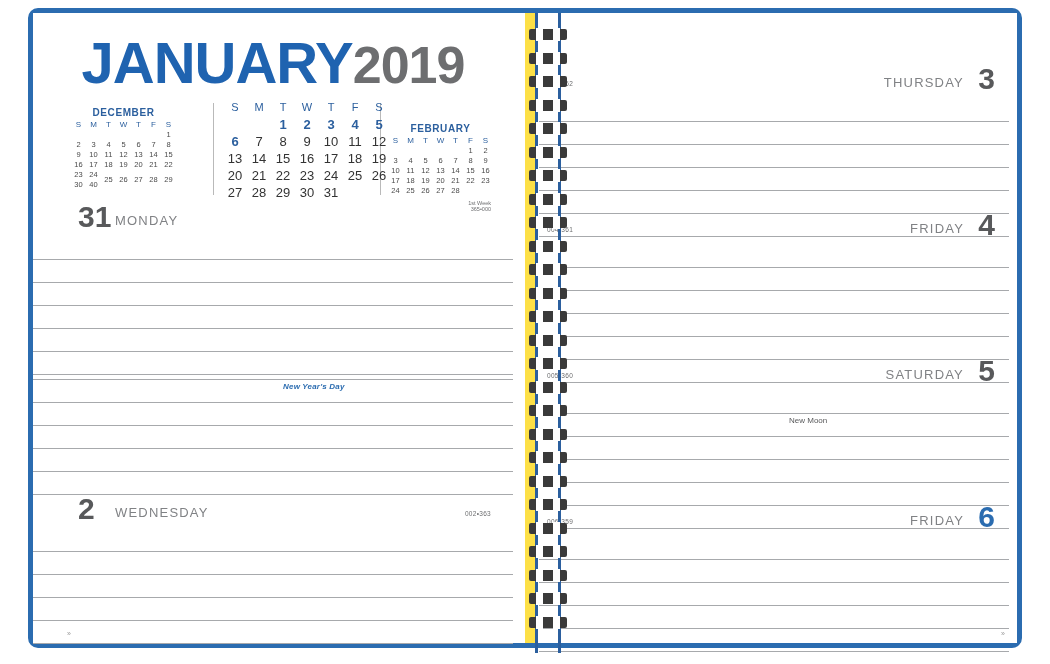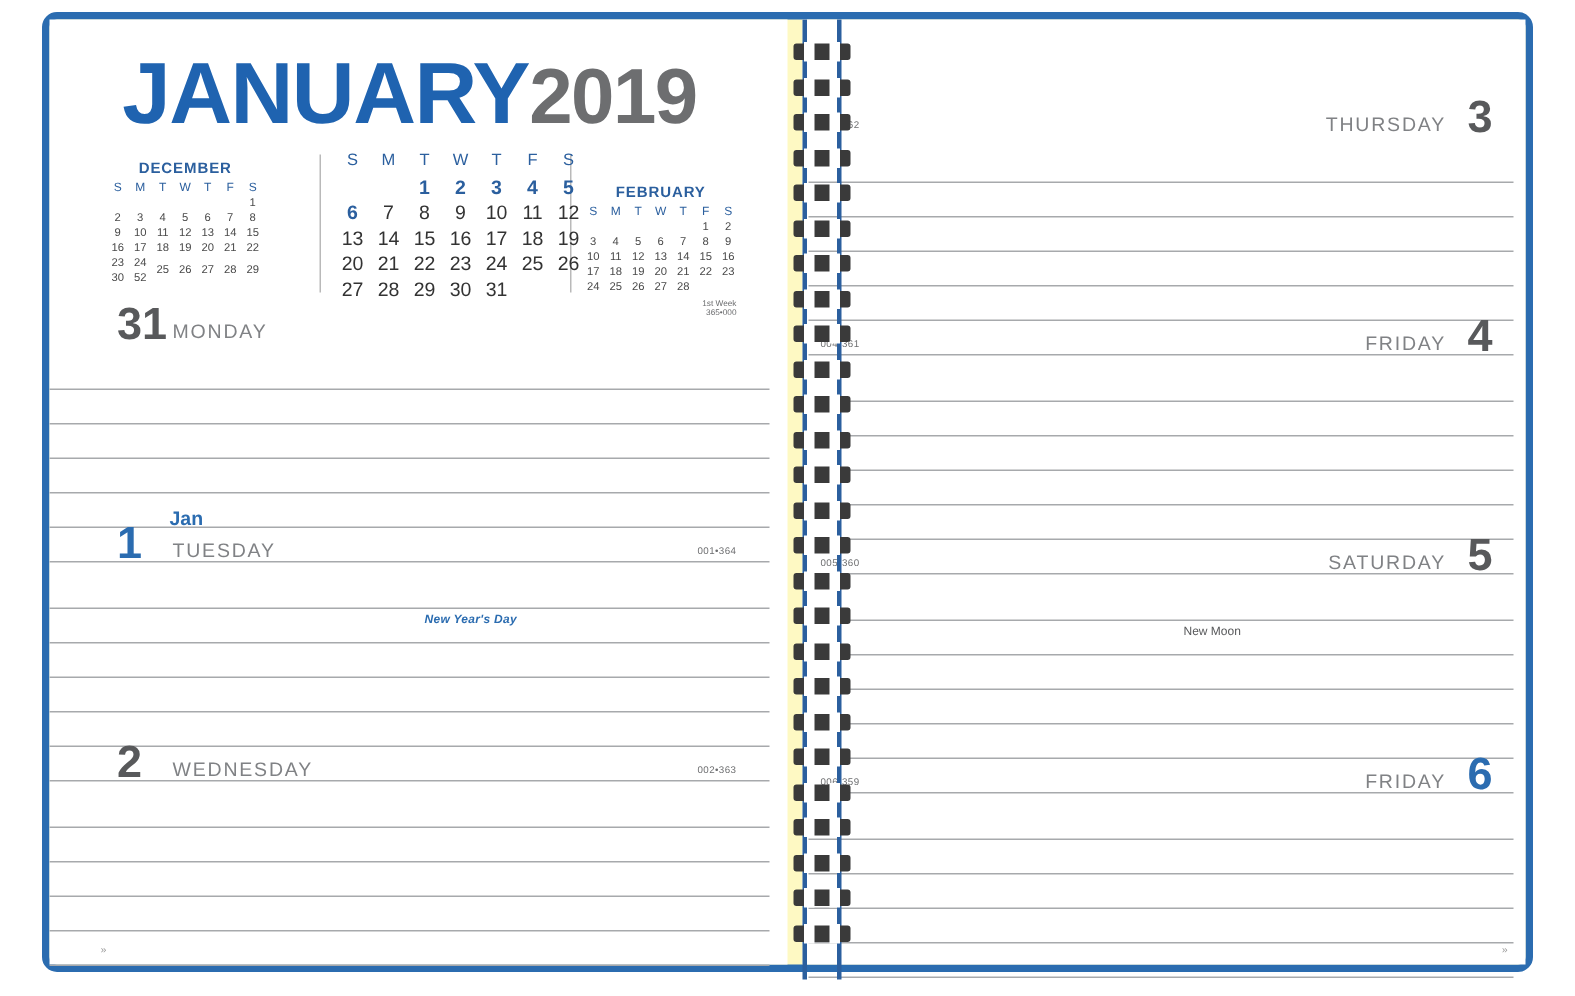--- a/index.html
+++ b/index.html
@@ -17,21 +17,21 @@
   }
   
   .planner-frame {
     position: absolute;
     left: 28px;
     top: 8px;
     width: 994px;
     height: 640px;
     border: 5px solid #2b6cb0;
     border-radius: 10px;
-    background: #fef9c3;
+    background: #fde047;
     box-sizing: border-box;
   }
   .page-half {
     position: absolute;
     top: 0;
     bottom: 0;
     background: #ffffff;
   }
   .left-half { left: 0; width: 492px; }
   .right-half { left: 502px; right: 0; }
@@ -319,21 +319,21 @@
               <td>16</td>
               <td>17</td>
               <td>18</td>
               <td>19</td>
               <td>20</td>
               <td>21</td>
               <td>22</td>
             </tr>
             <tr>
               <td class="mini-tiny">23 30</td>
-              <td class="mini-tiny">24 52</td>
+              <td class="mini-tiny">24 40</td>
               <td>25</td>
               <td>26</td>
               <td>27</td>
               <td>28</td>
               <td>29</td>
             </tr>
           </tbody>
             </table>
         </div>
 
@@ -477,26 +477,20 @@
           <div class="rule-gap"></div>
           <div class="rule"></div>
           <div class="rule-gap"></div>
           <div class="rule"></div>
           <div class="rule-gap"></div>
           <div class="rule"></div>
         </div>
       </div>
 
       <div class="day-block" style="top:336px;">
-        <div class="day-head">
-          <span class="monthtag">Jan</span>
-          <span class="daynum blue">1</span>
-          <span class="dayname">TUESDAY</span>
-          <span class="daycode">001•364</span>
-        </div>
         <div class="rules">
           <div class="rule"></div>
           <div class="holiday" style="left:250px; top:3px;">New Year's Day</div>
           <div class="rule-gap"></div>
           <div class="rule"></div>
           <div class="rule-gap"></div>
           <div class="rule"></div>
           <div class="rule-gap"></div>
           <div class="rule"></div>
           <div class="rule-gap"></div>

